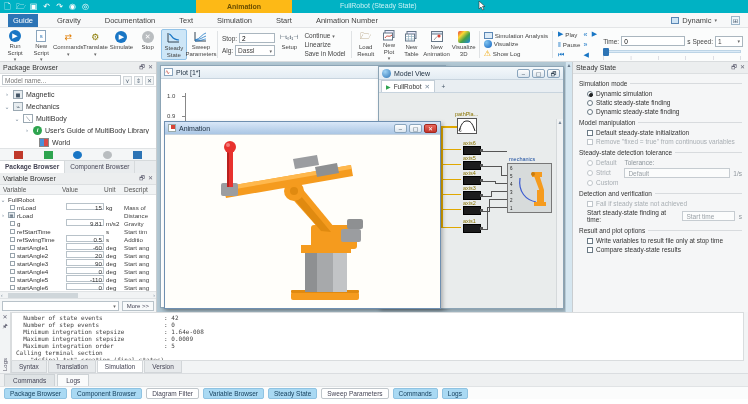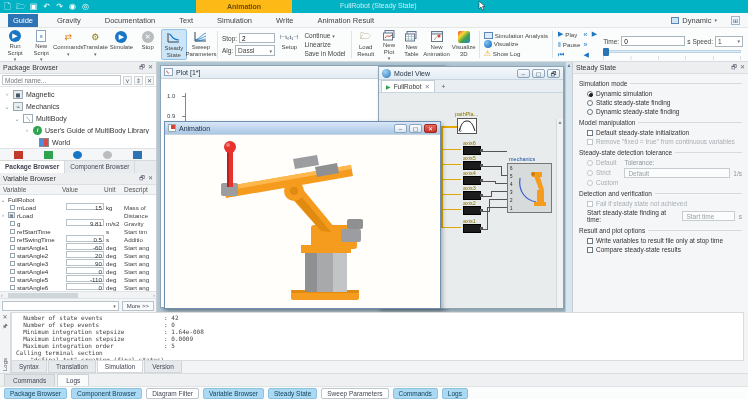--- a/index.html
+++ b/index.html
@@ -192,22 +192,22 @@
       </svg>
   </span>
 </div>
 
 <div class="menurow">
   <span class="menutab active">Guide</span>
   <span class="menutab">Gravity</span>
   <span class="menutab">Documentation</span>
   <span class="menutab">Text</span>
   <span class="menutab">Simulation</span>
-  <span class="menutab">Write</span>
-  <span class="menutab">Animation Result</span>
+  <span class="menutab">Start</span>
+  <span class="menutab">Animation Number</span>
   <span class="spacer"></span>
   <span class="windows-menu">
     <span class="mini-win-icon"></span>
     <span>Dynamic</span>
     <span class="dd">▾</span>
   </span>
   <span class="ribbon-toggle">⊞</span>
 </div>
 
 <div class="toolbar">

